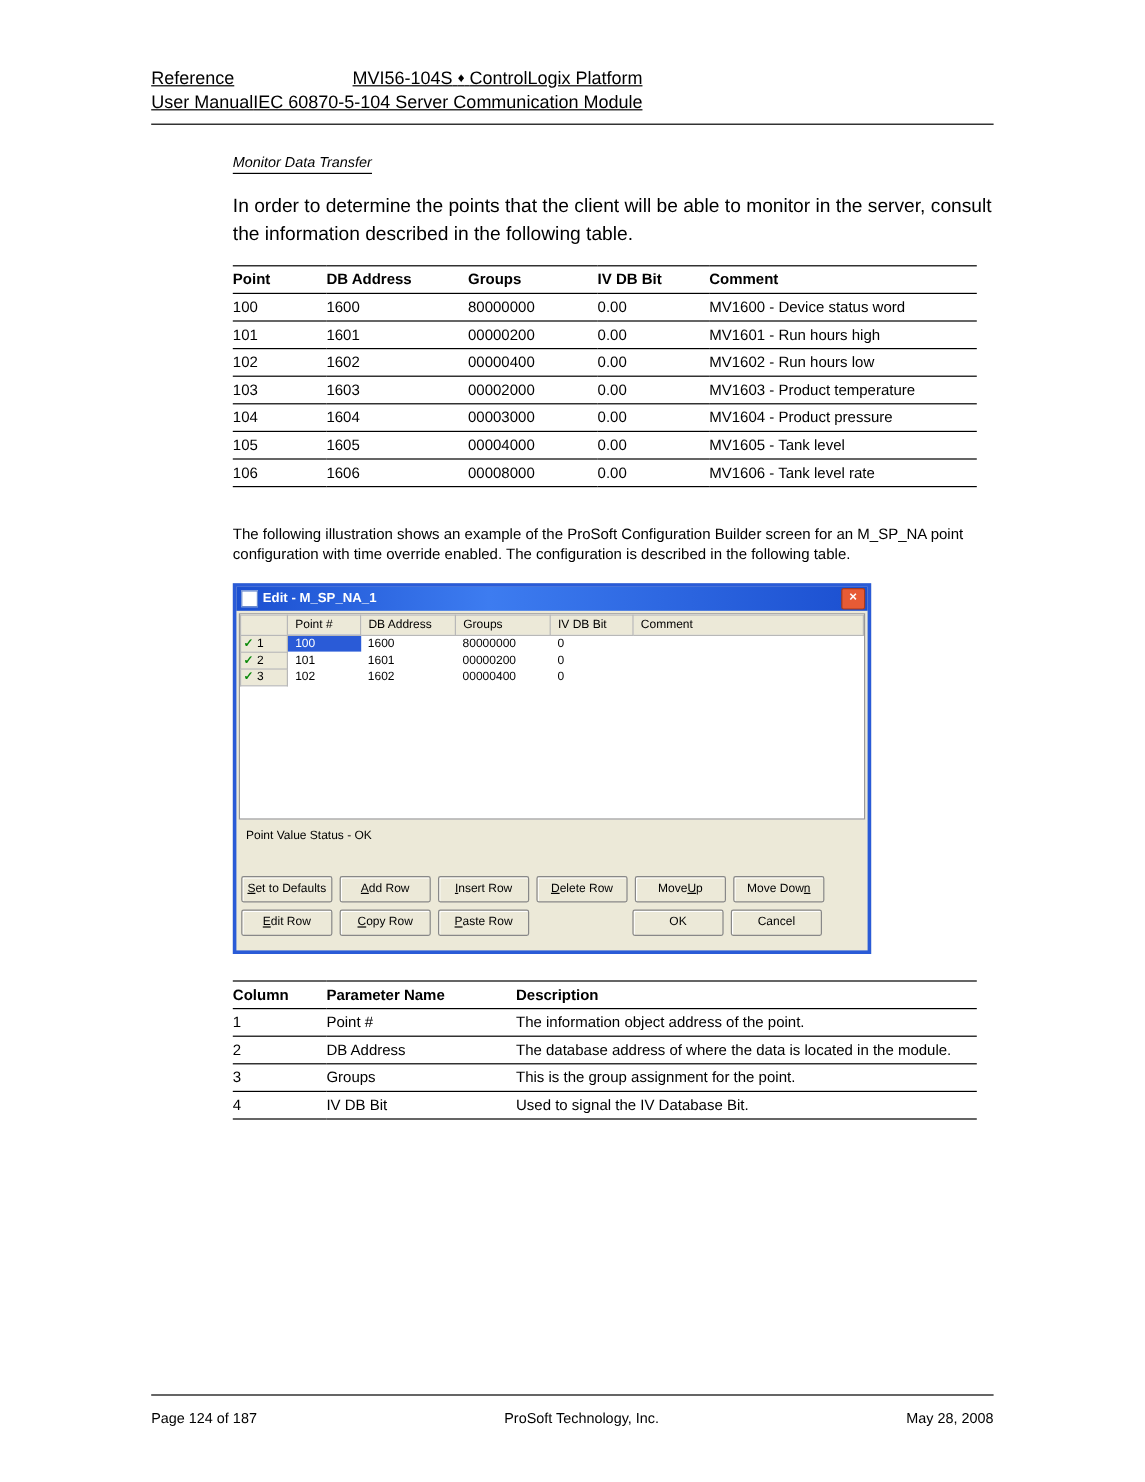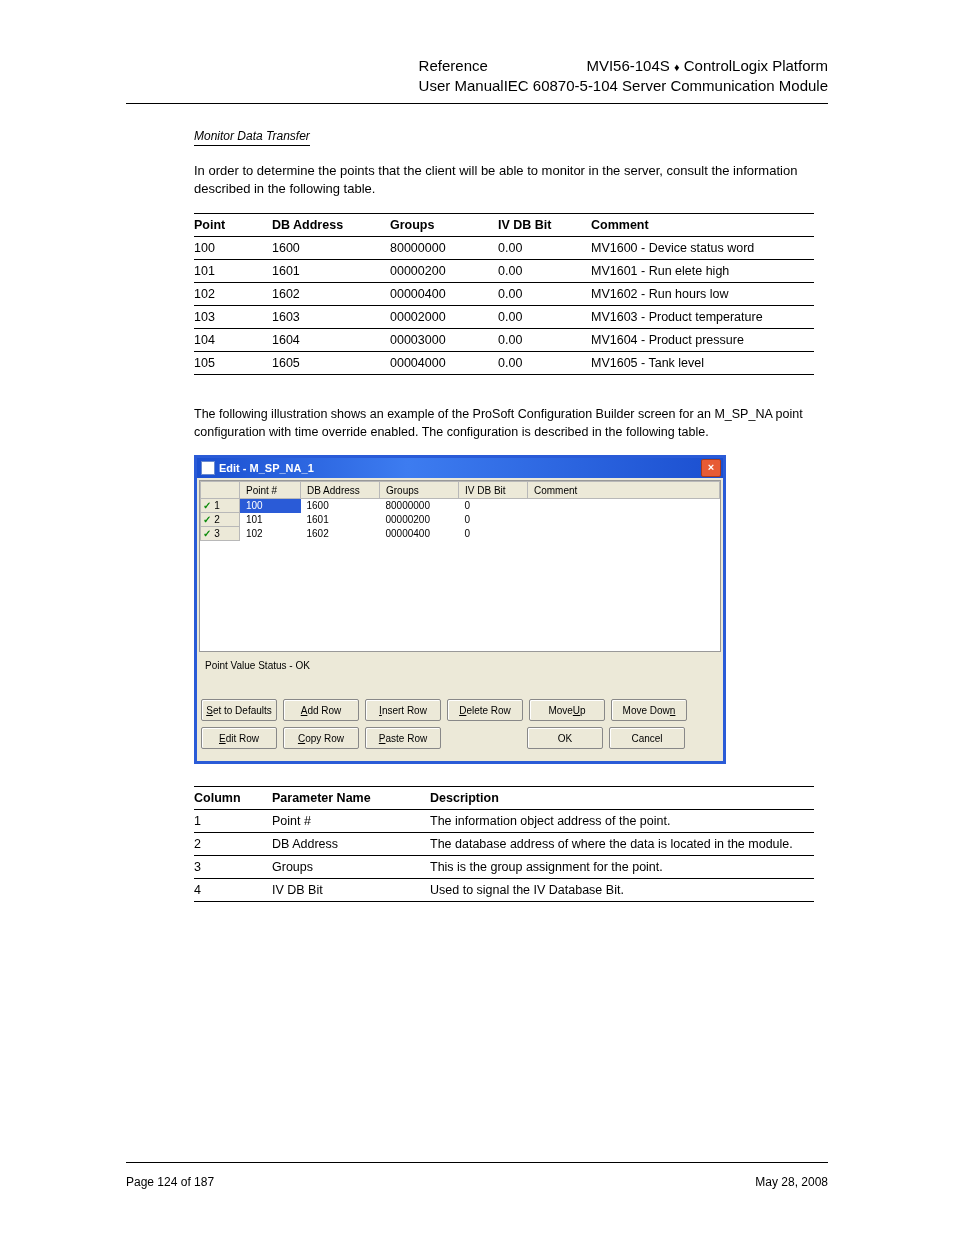--- a/index.html
+++ b/index.html
@@ -11,43 +11,44 @@
   }
   .page {
     width: 954px;
     height: 1235px;
     position: relative;
     box-sizing: border-box;
     padding: 56px 126px 36px 126px;
   }
   .header {
     display: flex;
-    justify-content: flex-end;
+    justify-content: flex-start;
     font-size: 15px;
     line-height: 1.35;
+    text-decoration: underline;
   }
   .header .left { text-align: left; }
   .header .right { text-align: right; }
   .diamond { font-size: 11px; vertical-align: middle; }
   .hr-top {
     border: none;
     border-top: 1px solid #000;
     margin: 6px 0 22px 0;
   }
   .section-title {
     font-style: italic;
     font-size: 12px;
     border-bottom: 1px solid #000;
     display: inline-block;
     padding-bottom: 2px;
     margin-left: 68px;
     margin-bottom: 16px;
   }
   .body-text {
-    font-size: 13px;
+    font-size: 16px;
     line-height: 1.45;
     margin-left: 68px;
     margin-bottom: 14px;
   }
   .data-table {
     margin-left: 68px;
     width: 620px;
     font-size: 12.5px;
     border-collapse: collapse;
   }
@@ -229,21 +230,21 @@
           <td>1600</td>
           <td>80000000</td>
           <td>0.00</td>
           <td>MV1600 - Device status word</td>
         </tr>
         <tr>
           <td>101</td>
           <td>1601</td>
           <td>00000200</td>
           <td>0.00</td>
-          <td>MV1601 - Run elete high</td>
+          <td>MV1601 - Run hours high</td>
         </tr>
         <tr>
           <td>102</td>
           <td>1602</td>
           <td>00000400</td>
           <td>0.00</td>
           <td>MV1602 - Run hours low</td>
         </tr>
         <tr>
           <td>103</td>
@@ -258,20 +259,27 @@
           <td>00003000</td>
           <td>0.00</td>
           <td>MV1604 - Product pressure</td>
         </tr>
         <tr>
           <td>105</td>
           <td>1605</td>
           <td>00004000</td>
           <td>0.00</td>
           <td>MV1605 - Tank level</td>
+        </tr>
+        <tr>
+          <td>106</td>
+          <td>1606</td>
+          <td>00008000</td>
+          <td>0.00</td>
+          <td>MV1606 - Tank level rate</td>
         </tr>
       </tbody>
   </table>
 
   <div class="footnote">The following illustration shows an example of the ProSoft Configuration Builder screen for an M_SP_NA point configuration with time override enabled. The configuration is described in the following table.</div>
 
   
   <div class="win">
     <div class="titlebar">
       <span class="title">
@@ -369,16 +377,17 @@
           <td>4</td>
           <td>IV DB Bit</td>
           <td>Used to signal the IV Database Bit.</td>
         </tr>
       </tbody>
   </table>
 
   <hr class="hr-bottom">
   <div class="footer">
     <span>Page 124 of 187</span>
+    <span class="mid">ProSoft Technology, Inc.</span>
     <span>May 28, 2008</span>
   </div>
 
 </div>
 
 </body></html>

